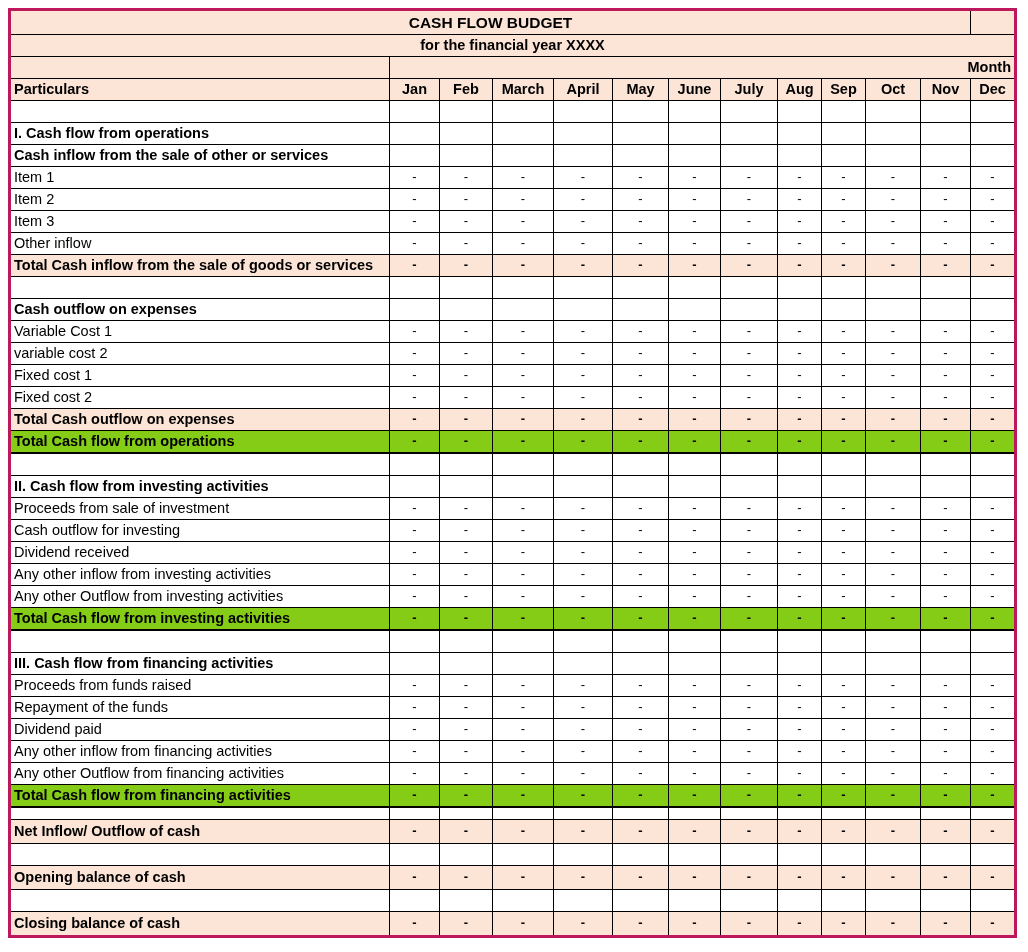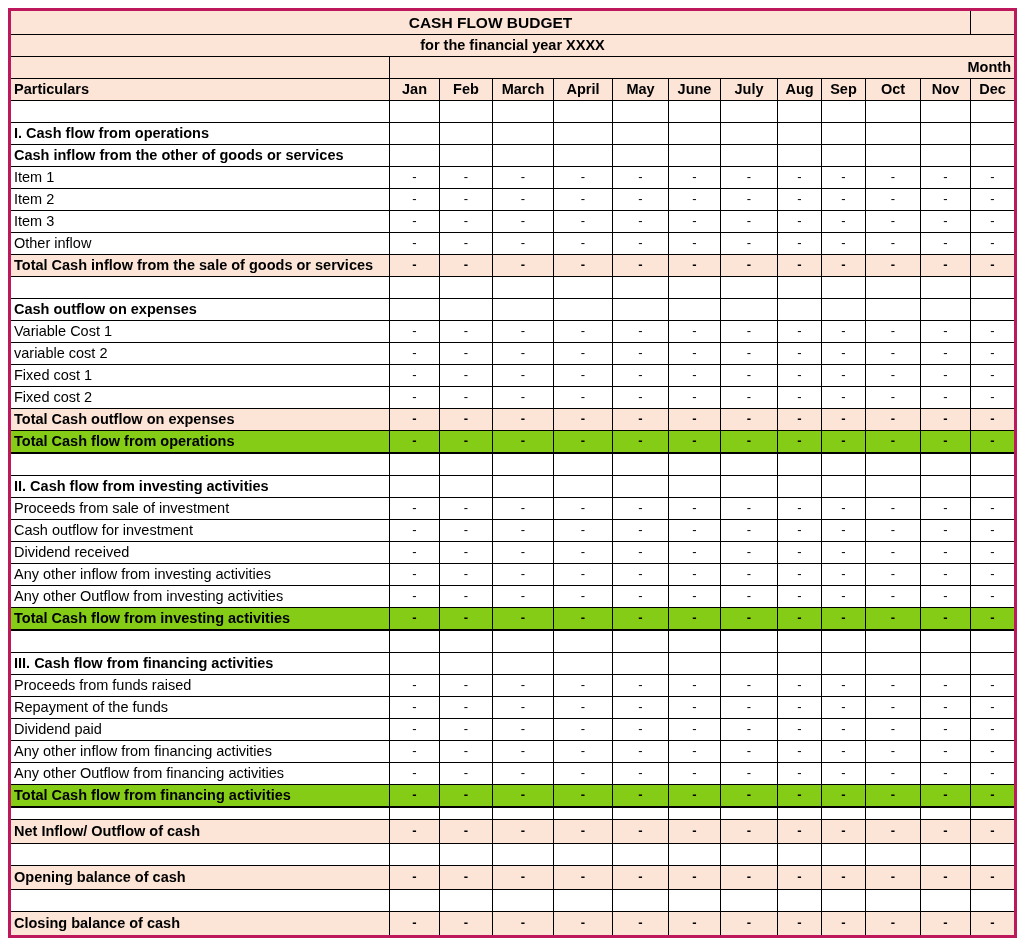--- a/index.html
+++ b/index.html
@@ -106,21 +106,21 @@
           <td class="c-val"></td>
           <td class="c-val"></td>
           <td class="c-val"></td>
           <td class="c-val"></td>
           <td class="c-val"></td>
           <td class="c-val"></td>
           <td class="c-val"></td>
           <td class="c-val"></td>
         </tr>
         <tr class="rt-subheader">
-          <td class="c-lbl">Cash inflow from the other of goods or services</td>
+          <td class="c-lbl">Cash inflow from the sale of other or services</td>
           <td class="c-val"></td>
           <td class="c-val"></td>
           <td class="c-val"></td>
           <td class="c-val"></td>
           <td class="c-val"></td>
           <td class="c-val"></td>
           <td class="c-val"></td>
           <td class="c-val"></td>
           <td class="c-val"></td>
           <td class="c-val"></td>
@@ -361,21 +361,21 @@
           <td class="c-val">-</td>
           <td class="c-val">-</td>
           <td class="c-val">-</td>
           <td class="c-val">-</td>
           <td class="c-val">-</td>
           <td class="c-val">-</td>
           <td class="c-val">-</td>
           <td class="c-val">-</td>
         </tr>
         <tr class="rt-item">
-          <td class="c-lbl">Cash outflow for investment</td>
+          <td class="c-lbl">Cash outflow for investing</td>
           <td class="c-val">-</td>
           <td class="c-val">-</td>
           <td class="c-val">-</td>
           <td class="c-val">-</td>
           <td class="c-val">-</td>
           <td class="c-val">-</td>
           <td class="c-val">-</td>
           <td class="c-val">-</td>
           <td class="c-val">-</td>
           <td class="c-val">-</td>

